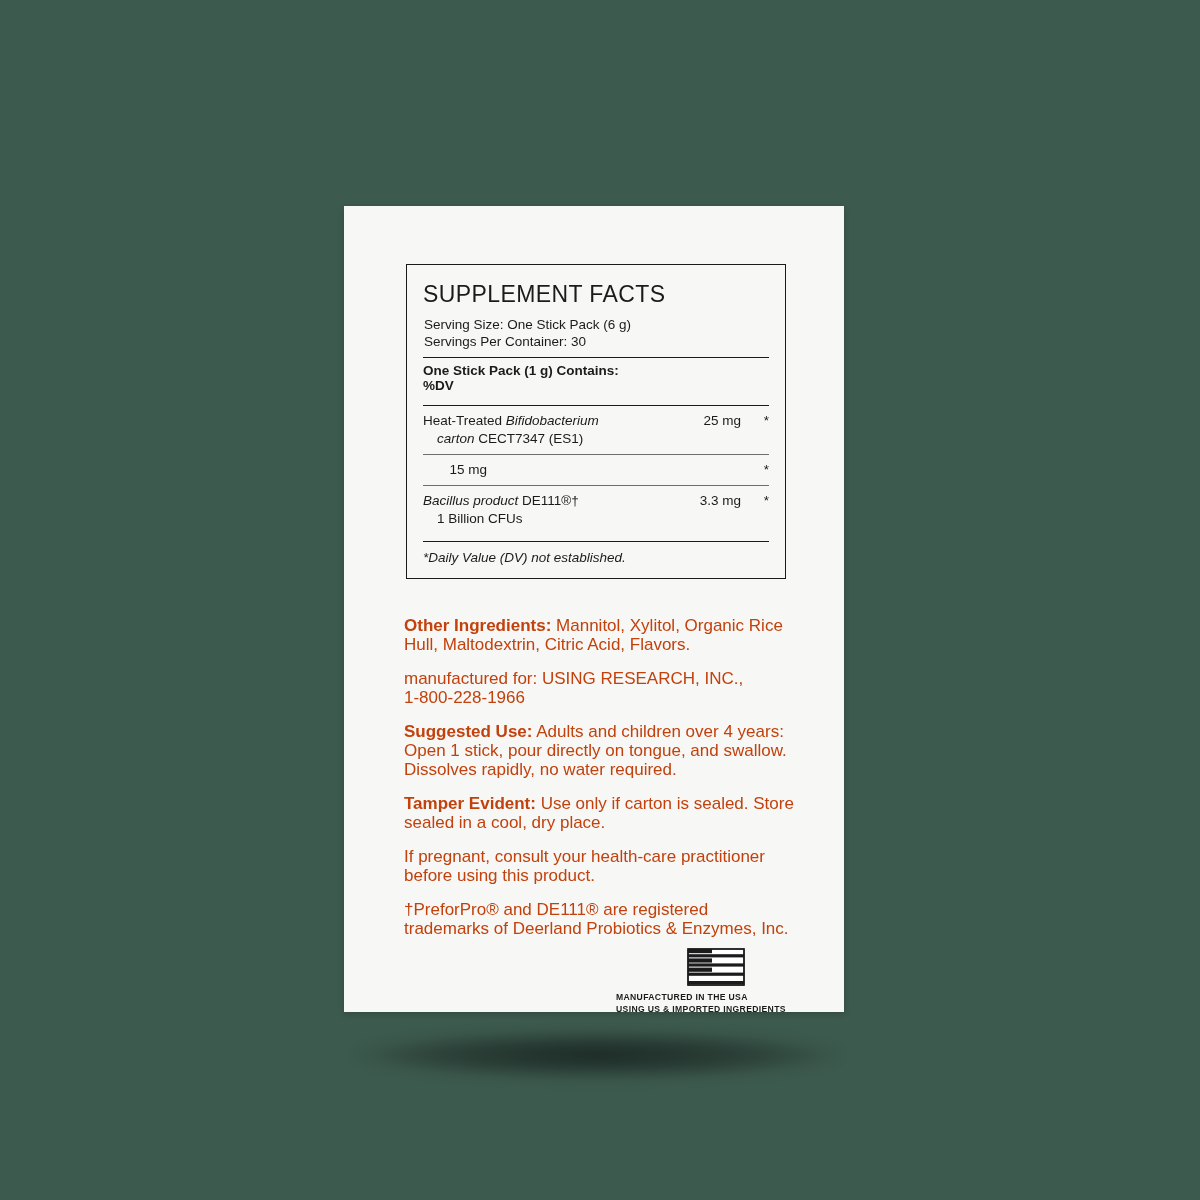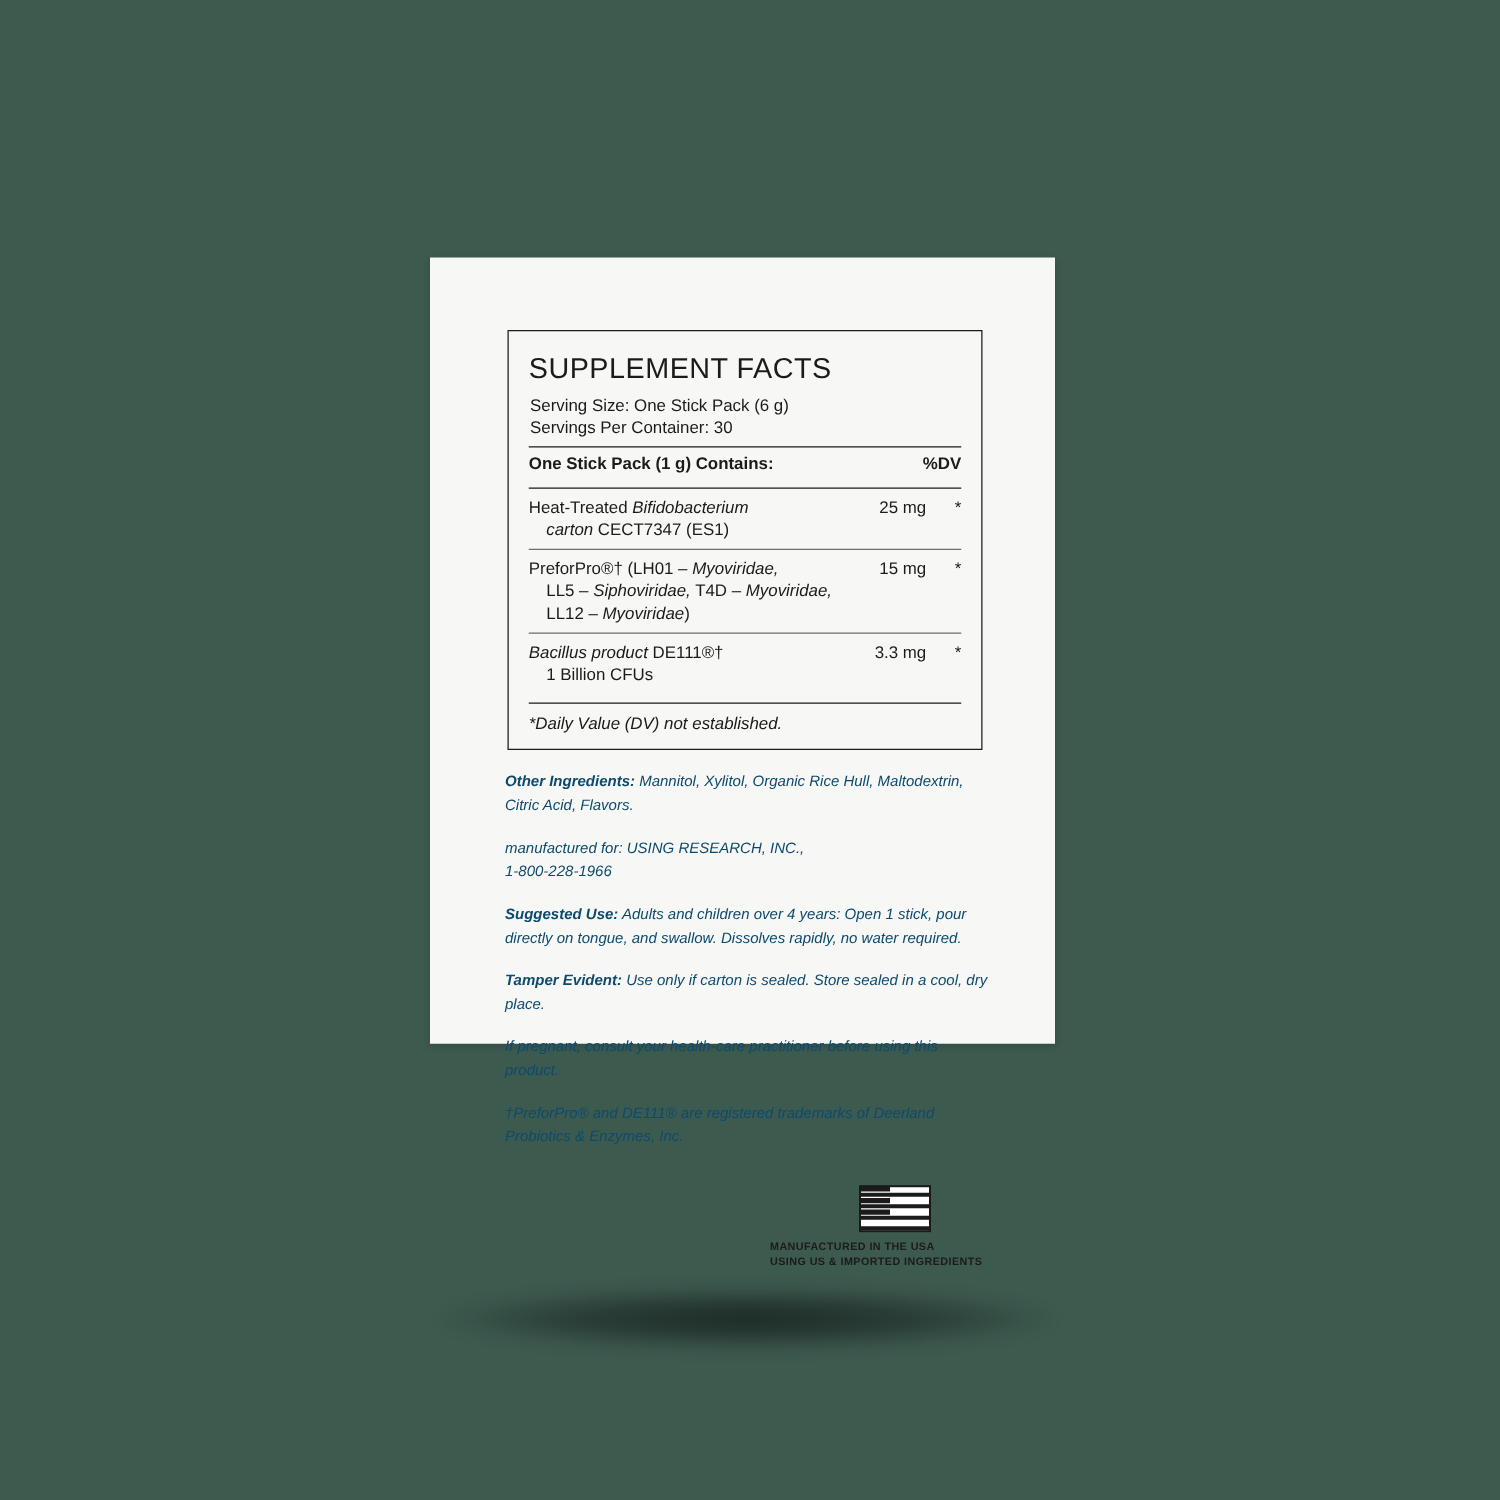--- a/index.html
+++ b/index.html
@@ -28,21 +28,21 @@
     width: 492px;
     height: 50px;
     background: radial-gradient(ellipse at 50% 50%, rgba(0,0,0,0.55) 0%, rgba(0,0,0,0.28) 45%, rgba(0,0,0,0.0) 72%);
     filter: blur(6px);
   }
   .carton {
     position: absolute;
     left: 344px;
     top: 206px;
     width: 500px;
-    height: 629px;
+    height: 806px;
     background: #f7f7f5;
     box-shadow: 0 2px 6px rgba(0,0,0,0.18);
   }
   .carton-inner {
     position: absolute;
     left: 0; top: 0;
     width: 100%;
     height: 100%;
   }
   
@@ -76,20 +76,21 @@
     border-bottom: 0.8px solid #6e6e6e;
     margin: 0;
   }
   .hdr-row {
     display: flex;
     justify-content: space-between;
     align-items: baseline;
     font-size: 13.5px;
     font-weight: bold;
     padding: 5px 0 5px 0;
+    flex-direction: column;
   }
   .ing {
     display: flex;
     justify-content: space-between;
     font-size: 13.5px;
     line-height: 18px;
     padding: 6px 0 6px 0;
   }
   .ing .names {
     flex: 1 1 auto;
@@ -115,24 +116,23 @@
     padding-top: 7px;
     line-height: 17px;
     font-style: italic;
   }
   
   .body-text {
     position: absolute;
     left: 60px;
     top: 410px;
     width: 392px;
-    color: #0c4a6e;
-    font-size: 12px;
+    color: #c2410c;
+    font-size: 17px;
     line-height: 19px;
-    font-style: italic;
   }
   .para {
     margin: 0 0 15px 0;
   }
   .para b { font-weight: bold; }
   
   .footer {
     position: absolute;
     left: 60px;
     top: 740px;
@@ -202,25 +202,20 @@
             <span>Heat-Treated <i>Bifidobacterium</i></span>
             <span class="indent"><i>carton</i> CECT7347 (ES1)</span>
           </span>
           <span class="amount">25 mg</span>
           <span class="dv">*</span>
         </div>
 
         <div class="rule-thin"></div>
 
         <div class="ing">
-          <span class="names">
-            <span>PreforPro®† (LH01 – <i>Myoviridae,</i></span>
-            <span class="indent">LL5 – <i>Siphoviridae,</i> T4D – <i>Myoviridae,</i></span>
-            <span class="indent">LL12 – <i>Myoviridae</i>)</span>
-          </span>
           <span class="amount">15 mg</span>
           <span class="dv">*</span>
         </div>
 
         <div class="rule-thin"></div>
 
         <div class="ing">
           <span class="names">
             <span><i>Bacillus product</i> DE111®†</span>
             <span class="indent">1 Billion CFUs</span>

